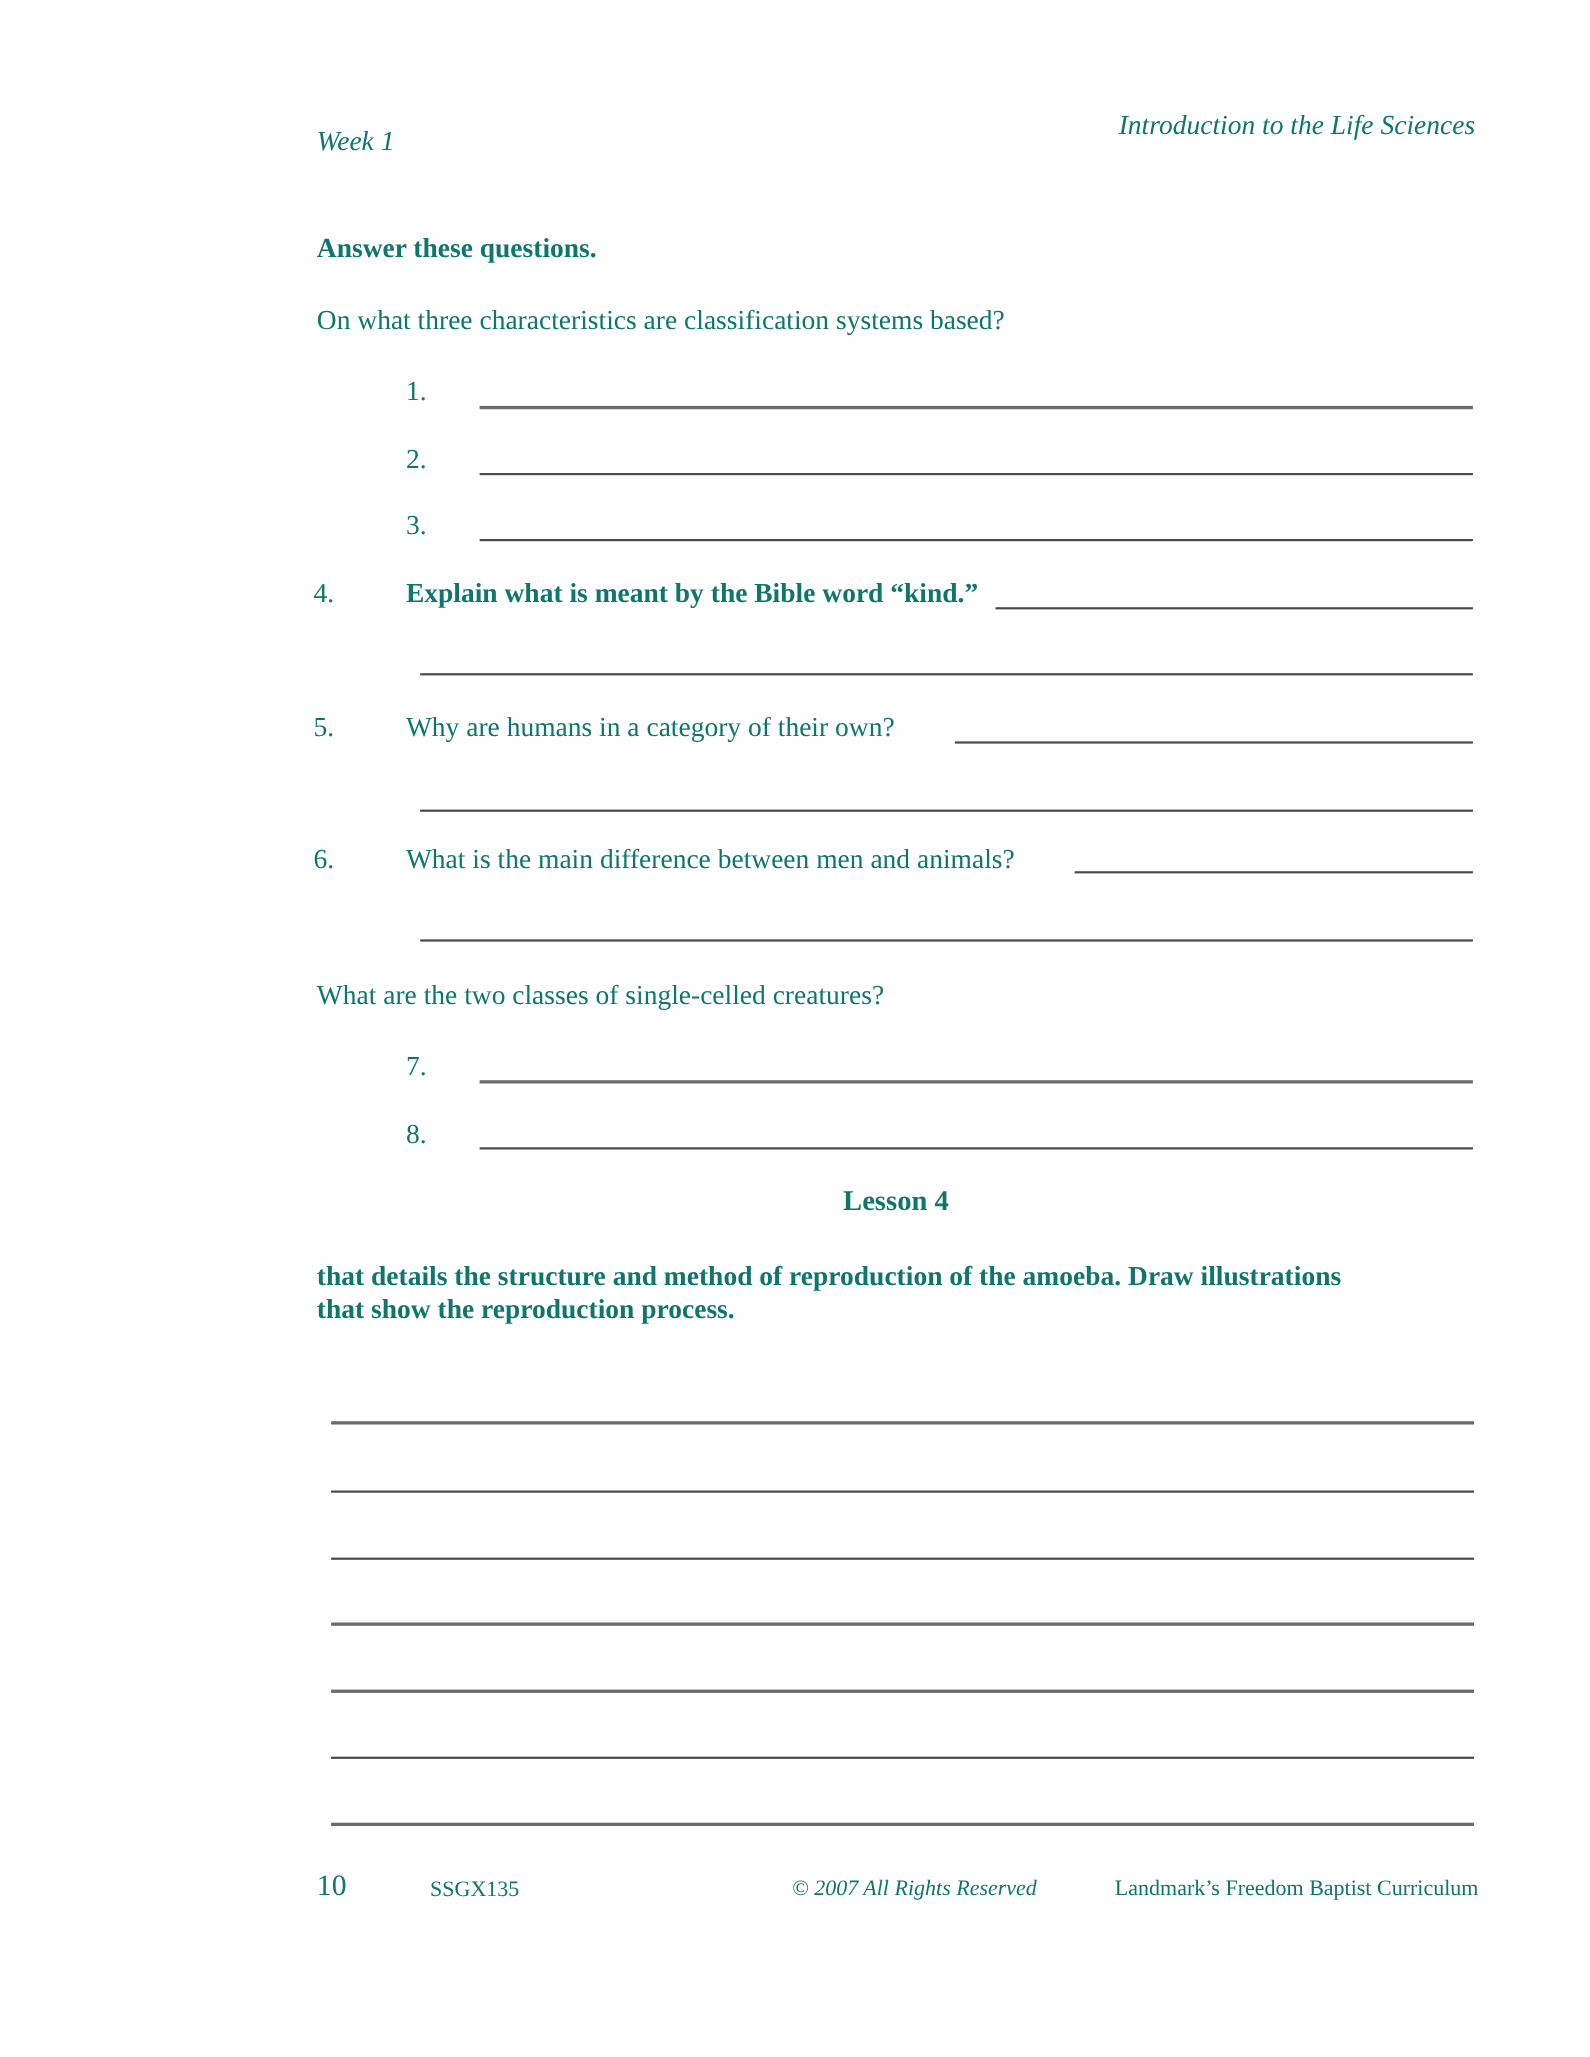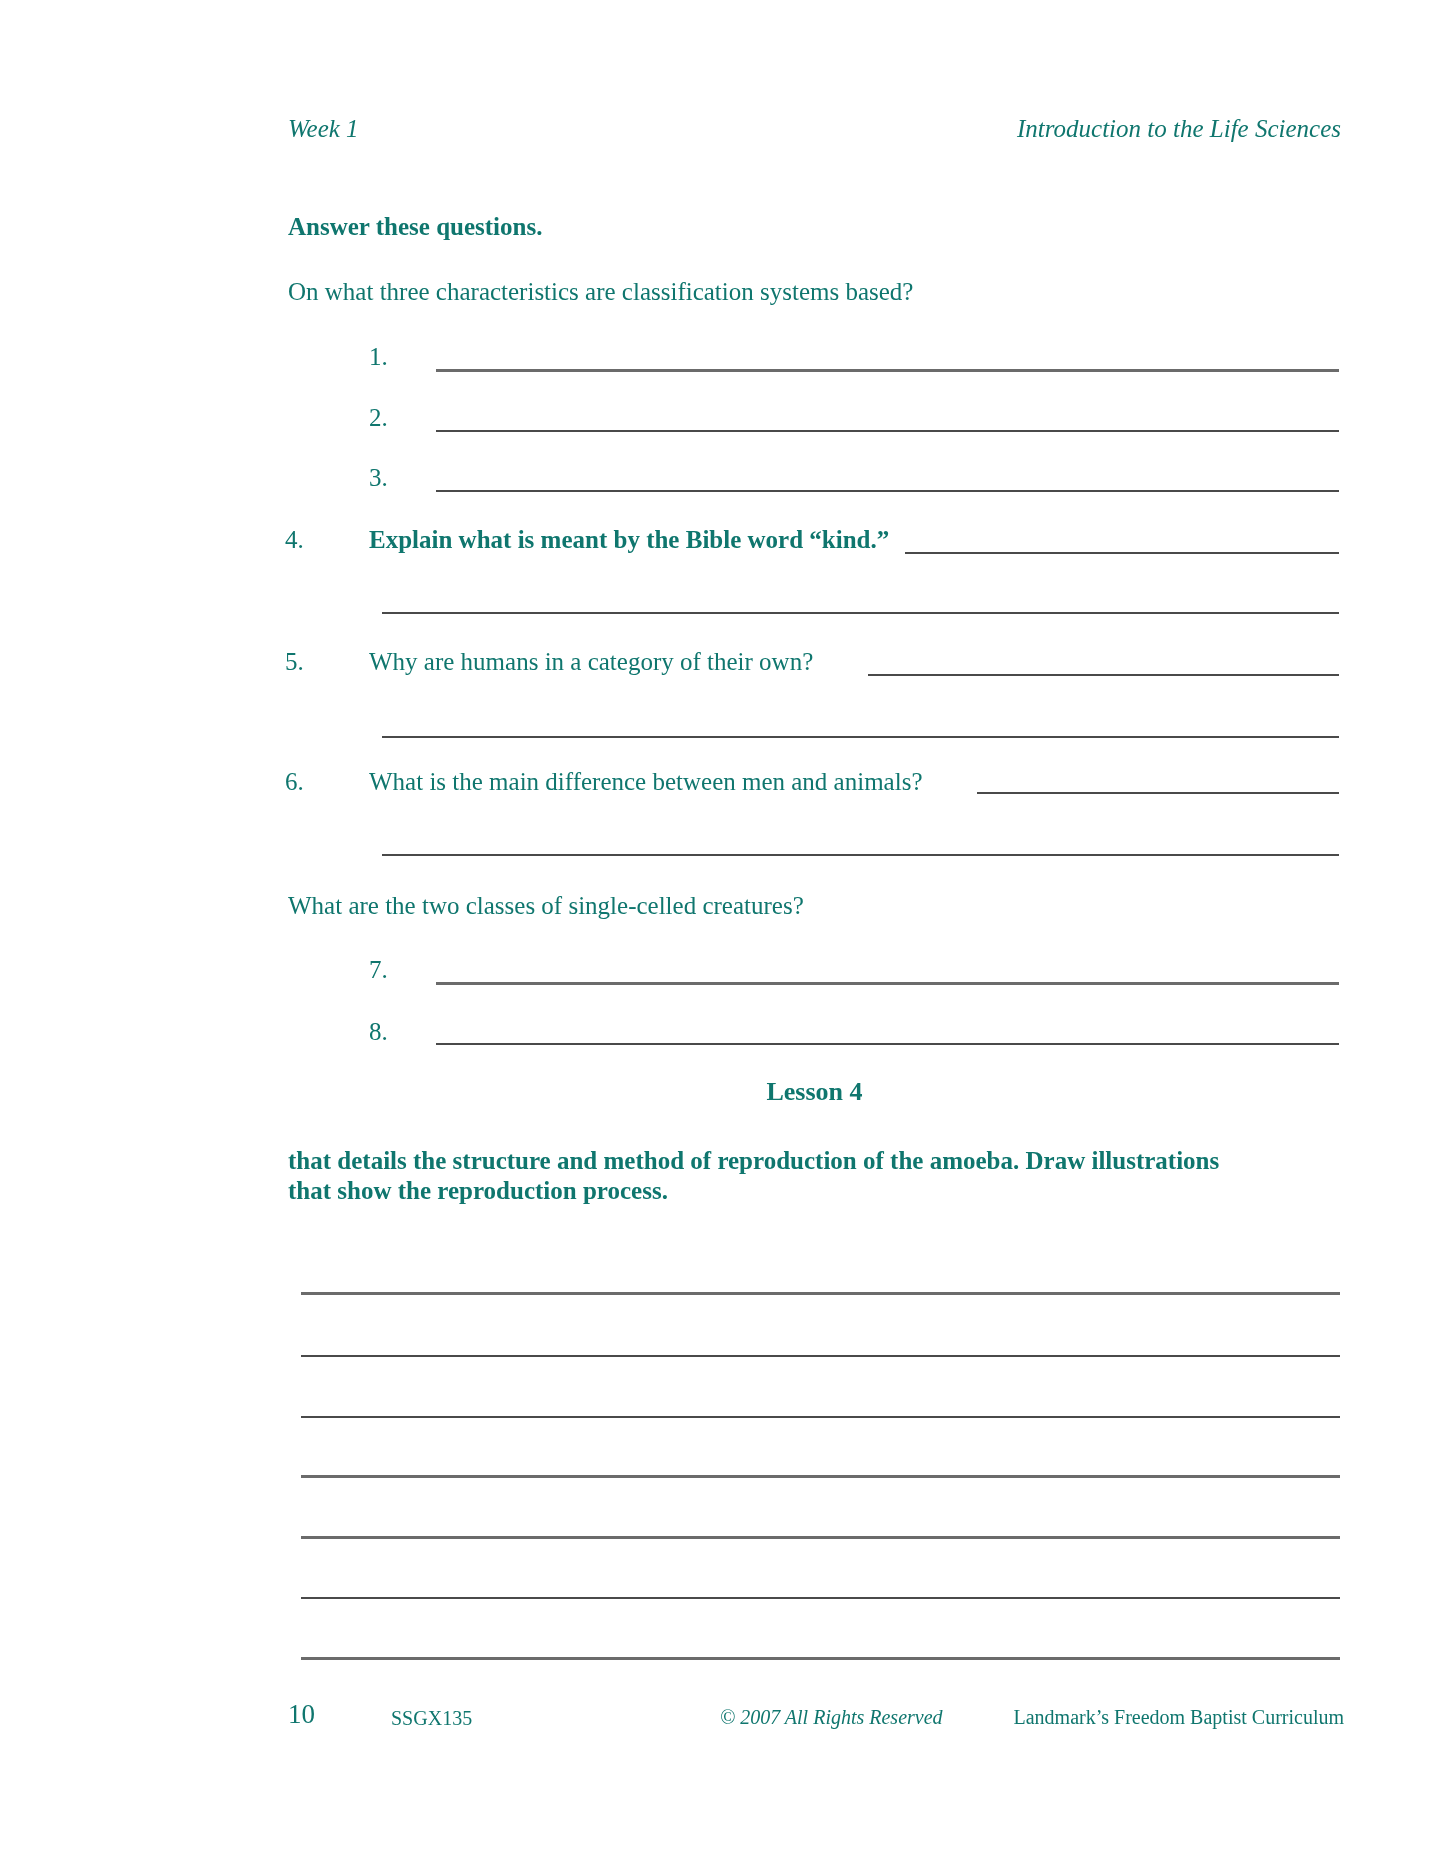--- a/index.html
+++ b/index.html
@@ -47,21 +47,21 @@
   }
   .footer-small { font-size: 20px; line-height: 24px; }
   .page-number { font-size: 27px; line-height: 30px; }
 </style>
 </head>
 <body>
 
 <div class="page">
 
   <div class="abs body-text italic" style="top:114px; left:288px;">Week 1</div>
-  <div class="abs body-text italic" style="top:114px; right:104px;">Introduction to the Life Sciences</div>
+  <div class="abs body-text italic" style="top:100px; right:104px;">Introduction to the Life Sciences</div>
 
   <div class="abs body-text bold" style="top:212px; left:288px;">Answer these questions.</div>
   <div class="abs body-text" style="top:277px; left:288px;">On what three characteristics are classification systems based?</div>
 
   <div class="abs num" style="top:342px; left:369px;">1.</div>
   <div class="rule soft" style="top:369px; left:436px; width:903px;"></div>
 
   <div class="abs num" style="top:403px; left:369px;">2.</div>
   <div class="rule" style="top:430px; left:436px; width:903px;"></div>
 

